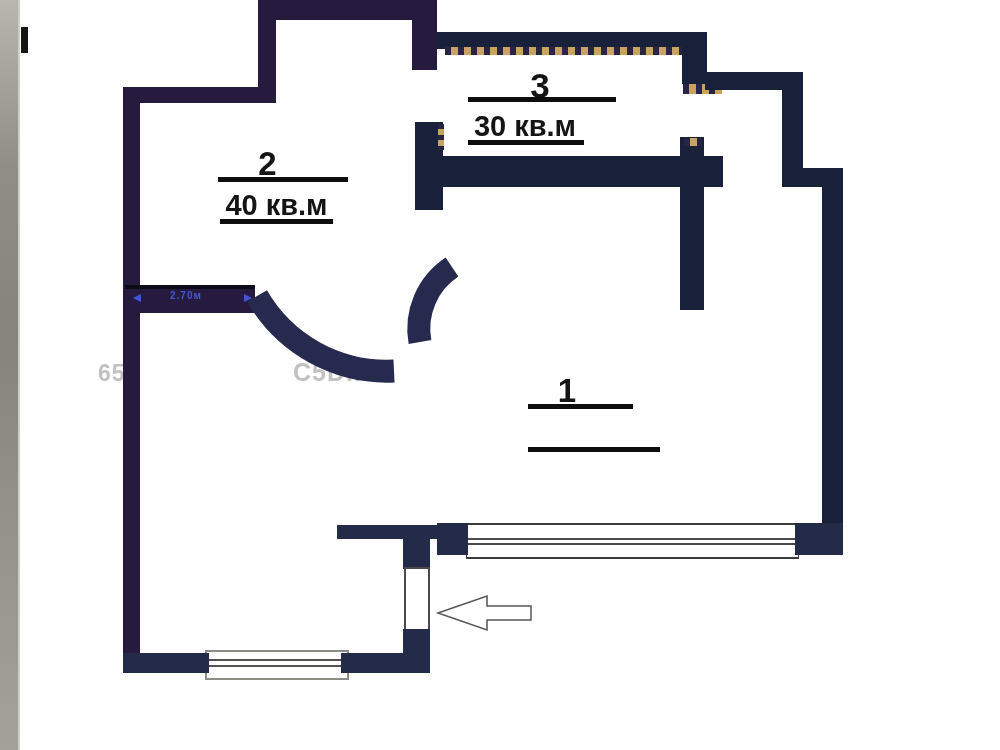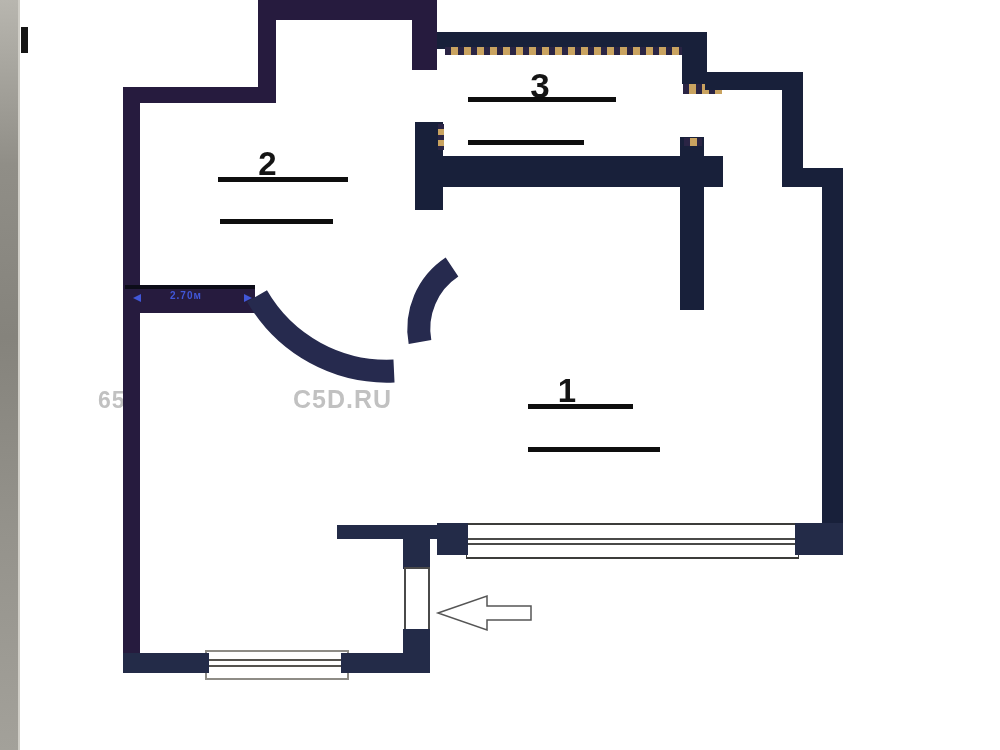--- a/index.html
+++ b/index.html
@@ -25,21 +25,21 @@
   .win-left{border:2px solid #8e8c86;}
   .win-left .wline{background:#55534f;}
   .door-open{position:absolute;background:#ffffff;border:2px solid #4a4a4a;}
   svg.overlay{position:absolute;left:0;top:0;pointer-events:none;}
   
   .rnum{position:absolute;font-weight:bold;color:#141414;text-align:center;line-height:1;}
   .rarea{position:absolute;font-weight:bold;color:#141414;text-align:center;line-height:1;white-space:nowrap;}
   .rule{position:absolute;background:#0e0e0e;height:5px;}
   .dim{position:absolute;color:#4157d8;font-weight:bold;font-size:10px;letter-spacing:1px;line-height:1;}
   .dim-arrow{position:absolute;width:0;height:0;}
-  .wm{position:absolute;color:#8f8f8f;font-weight:bold;opacity:.55;line-height:1;letter-spacing:1px;margin-top:27px;}
+  .wm{position:absolute;color:#8f8f8f;font-weight:bold;opacity:.55;line-height:1;letter-spacing:1px;}
 </style>
 </head>
 <body>
 
 <div id="canvas">
 
   <div class="scan-strip"></div>
   <div class="scan-mark" style="left:21px;top:27px;width:7px;height:26px;"></div>
 
   <span class="wm" style="left:98px;top:362px;font-size:23px;">65</span>
@@ -90,24 +90,26 @@
   <div class="wall navy" style="left:341px;top:653px;width:89px;height:20px;"></div>
 
   <svg class="overlay" width="1000" height="750" viewBox="0 0 1000 750">
     <path d="M257 296 A150 150 0 0 0 394 371" stroke="#262a4e" stroke-width="23" fill="none"></path>
     <path d="M452 267 A74 74 0 0 0 420 342" stroke="#262a4e" stroke-width="23" fill="none"></path>
     <polygon points="438,613 487,596 487,606 531,606 531,620 487,620 487,630" fill="#ffffff" stroke="#555555" stroke-width="1.5"></polygon>
   </svg>
 
   <div class="rnum" style="left:200px;top:147px;width:135px;font-size:33px;">2</div>
   <div class="rule" style="left:218px;top:177px;width:130px;"></div>
+  <div class="rarea" style="left:218px;top:191px;width:117px;font-size:29px;">40 кв.м</div>
   <div class="rule" style="left:220px;top:219px;width:113px;"></div>
 
   <div class="rnum" style="left:465px;top:68px;width:150px;font-size:35px;">3</div>
   <div class="rule" style="left:468px;top:97px;width:148px;"></div>
+  <div class="rarea" style="left:468px;top:112px;width:114px;font-size:29px;">30 кв.м</div>
   <div class="rule" style="left:468px;top:140px;width:116px;"></div>
 
   <div class="rnum" style="left:497px;top:374px;width:140px;font-size:33px;">1</div>
   <div class="rule" style="left:528px;top:404px;width:105px;"></div>
   <div class="rule" style="left:528px;top:447px;width:132px;"></div>
 
   <div class="dim" style="left:170px;top:291px;text-align:center;">2.70м</div>
   <div class="dim-arrow" style="left:133px;top:294px;border-top:4px solid transparent;border-bottom:4px solid transparent;border-right:8px solid #4157d8;"></div>
   <div class="dim-arrow" style="left:244px;top:294px;border-top:4px solid transparent;border-bottom:4px solid transparent;border-left:8px solid #4157d8;"></div>
 

